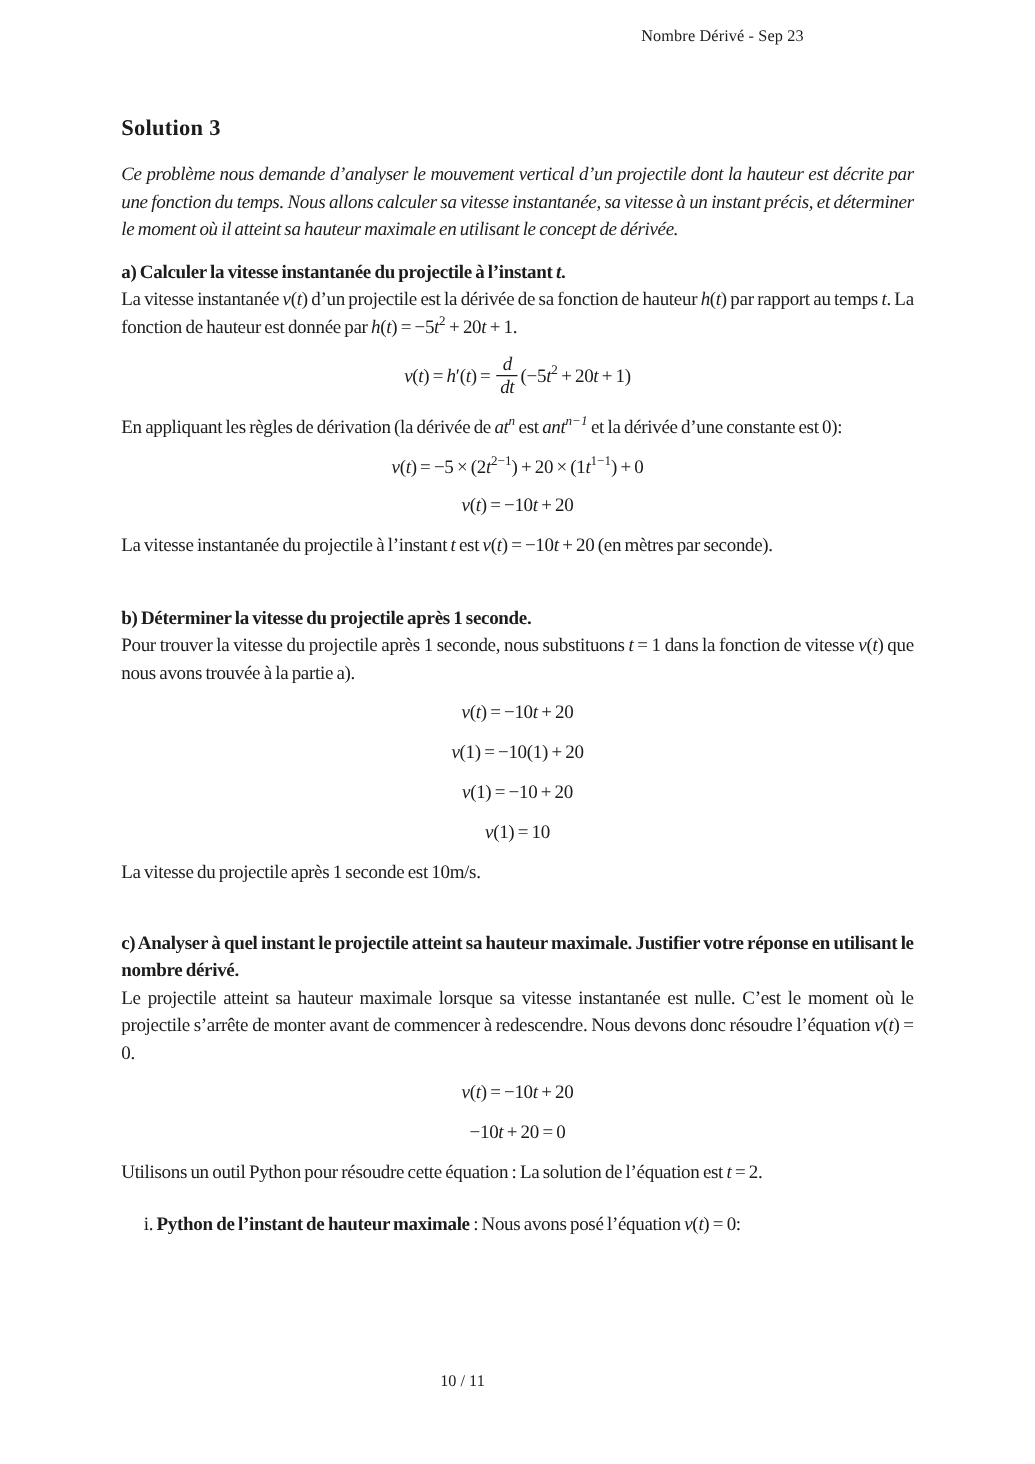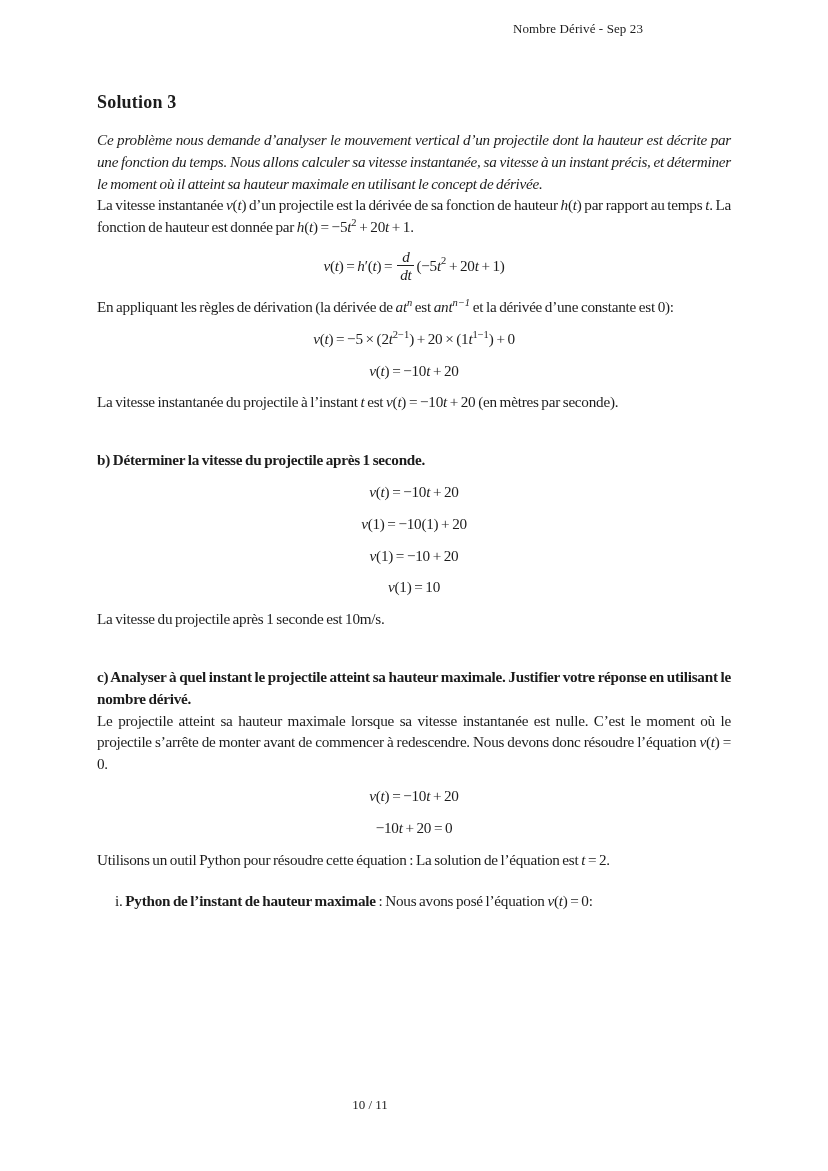--- a/index.html
+++ b/index.html
@@ -79,28 +79,30 @@
 <body>
 
 <div class="page">
   <div class="hdr">Nombre Dérivé - Sep 23</div>
 
   <div class="content">
     <h1 class="title">Solution 3</h1>
 
     <p class="para intro"><span class="seg">Ce problème nous demande d’analyser le mouvement vertical d’un projectile dont la hauteur est décrite par une fonction du temps. Nous allons calculer sa vitesse instantanée, sa vitesse à un instant précis, et déterminer le moment où il atteint sa hauteur maximale en utilisant le concept de dérivée.</span></p>
 
+    <p class="hd"><span class="seg b">a) Calculer la vitesse instantanée du projectile à l’instant </span><span class="seg b m">t</span><span class="seg b">.</span></p>
     <p class="para tight"><span class="seg">La vitesse instantanée </span><span class="seg m">v</span><span class="seg">(</span><span class="seg m">t</span><span class="seg">) d’un projectile est la dérivée de sa fonction de hauteur </span><span class="seg m">h</span><span class="seg">(</span><span class="seg m">t</span><span class="seg">) par rapport au temps </span><span class="seg m">t</span><span class="seg">. La fonction de hauteur est donnée par </span><span class="seg m">h</span><span class="seg">(</span><span class="seg m">t</span><span class="seg">) = −5</span><span class="seg m">t</span><sup class="">2</sup><span class="seg"> + 20</span><span class="seg m">t</span><span class="seg"> + 1.</span></p>
     <div class="eq"><span class="seg m">v</span><span class="seg">(</span><span class="seg m">t</span><span class="seg">) = </span><span class="seg m">h</span><span class="seg">′(</span><span class="seg m">t</span><span class="seg">) = </span><span class="frac"><span class="fn m">d</span><span class="fd m">dt</span></span><span class="seg">(−5</span><span class="seg m">t</span><sup class="">2</sup><span class="seg"> + 20</span><span class="seg m">t</span><span class="seg"> + 1)</span></div>
     <p class="para"><span class="seg">En appliquant les règles de dérivation (la dérivée de </span><span class="seg m">at</span><sup class="m">n</sup><span class="seg"> est </span><span class="seg m">ant</span><sup class="m">n−1</sup><span class="seg"> et la dérivée d’une constante est 0):</span></p>
     <div class="eq"><span class="seg m">v</span><span class="seg">(</span><span class="seg m">t</span><span class="seg">) = −5 × (2</span><span class="seg m">t</span><sup class="">2−1</sup><span class="seg">) + 20 × (1</span><span class="seg m">t</span><sup class="">1−1</sup><span class="seg">) + 0</span></div>
     <div class="eq"><span class="seg m">v</span><span class="seg">(</span><span class="seg m">t</span><span class="seg">) = −10</span><span class="seg m">t</span><span class="seg"> + 20</span></div>
     <p class="para"><span class="seg">La vitesse instantanée du projectile à l’instant </span><span class="seg m">t</span><span class="seg"> est </span><span class="seg m">v</span><span class="seg">(</span><span class="seg m">t</span><span class="seg">) = −10</span><span class="seg m">t</span><span class="seg"> + 20 (en mètres par seconde).</span></p>
 
     <p class="hd sect"><span class="seg b">b) Déterminer la vitesse du projectile après 1 seconde.</span></p>
+    <p class="para tight"><span class="seg">Pour trouver la vitesse du projectile après 1 seconde, nous substituons </span><span class="seg m">t</span><span class="seg"> = 1 dans la fonction de vitesse </span><span class="seg m">v</span><span class="seg">(</span><span class="seg m">t</span><span class="seg">) que nous avons trouvée à la partie a).</span></p>
     <div class="eq"><span class="seg m">v</span><span class="seg">(</span><span class="seg m">t</span><span class="seg">) = −10</span><span class="seg m">t</span><span class="seg"> + 20</span></div>
     <div class="eq"><span class="seg m">v</span><span class="seg">(1) = −10(1) + 20</span></div>
     <div class="eq"><span class="seg m">v</span><span class="seg">(1) = −10 + 20</span></div>
     <div class="eq"><span class="seg m">v</span><span class="seg">(1) = 10</span></div>
     <p class="para"><span class="seg">La vitesse du projectile après 1 seconde est 10m/s.</span></p>
 
     <p class="hd sect"><span class="seg b">c) Analyser à quel instant le projectile atteint sa hauteur maximale. Justifier votre réponse en utilisant le nombre dérivé.</span></p>
     <p class="para tight"><span class="seg">Le projectile atteint sa hauteur maximale lorsque sa vitesse instantanée est nulle. C’est le moment où le projectile s’arrête de monter avant de commencer à redescendre. Nous devons donc résoudre l’équation </span><span class="seg m">v</span><span class="seg">(</span><span class="seg m">t</span><span class="seg">) = 0.</span></p>
     <div class="eq"><span class="seg m">v</span><span class="seg">(</span><span class="seg m">t</span><span class="seg">) = −10</span><span class="seg m">t</span><span class="seg"> + 20</span></div>
     <div class="eq"><span class="seg">−10</span><span class="seg m">t</span><span class="seg"> + 20 = 0</span></div>

